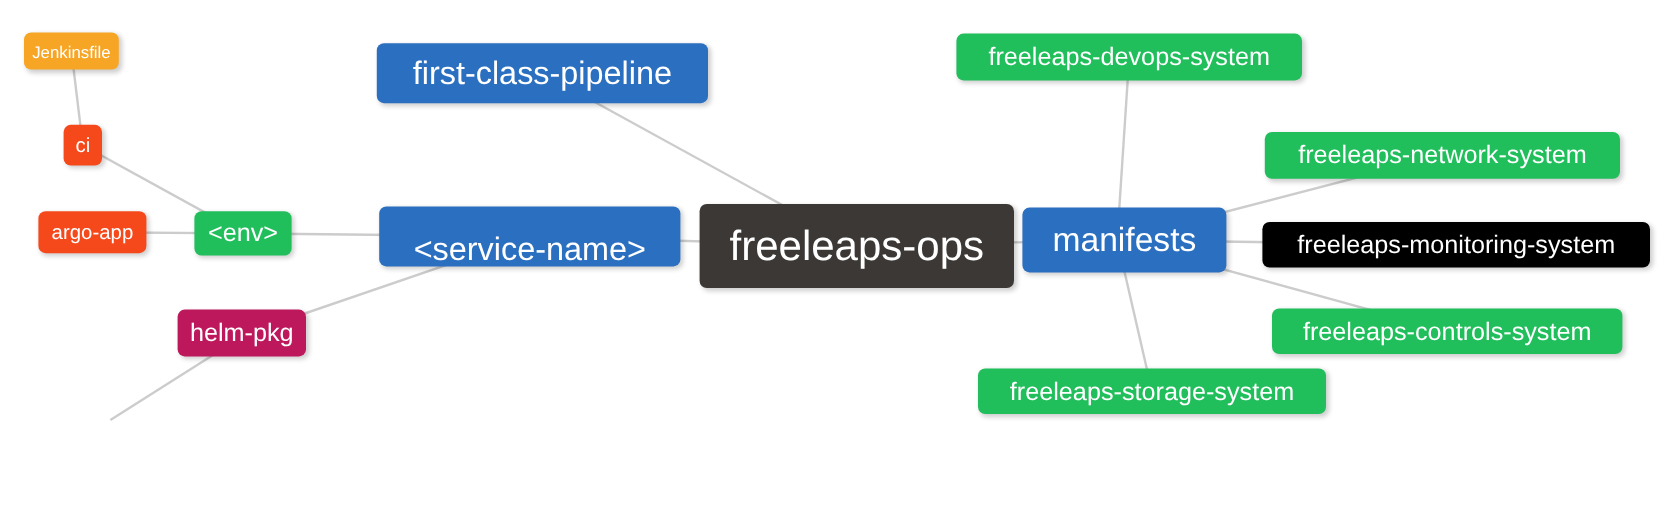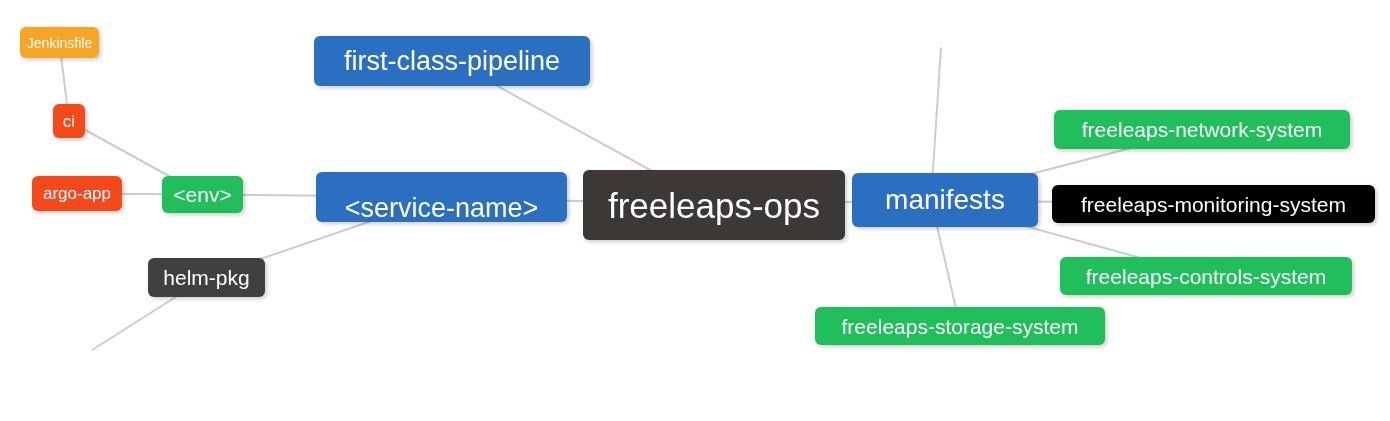--- a/index.html
+++ b/index.html
@@ -66,34 +66,37 @@
   </div>
     <div class="node" style="left: 53px; top: 104px; width: 32px; height: 34px; background: rgb(245, 73, 28); font-size: 17px;">
     <span class="label">ci</span>
   </div>
     <div class="node" style="left: 32px; top: 176px; width: 90px; height: 35px; background: rgb(245, 73, 28); font-size: 17px;">
     <span class="label">argo-app</span>
   </div>
     <div class="node" style="left: 162px; top: 176px; width: 81px; height: 37px; background: rgb(33, 191, 92); font-size: 21px;">
     <span class="label">&lt;env&gt;</span>
   </div>
-    <div class="node" style="left: 148px; top: 258px; width: 117px; height: 39px; background: #404040; font-size: 21px;">
+    <div class="node" style="left: 148px; top: 258px; width: 107px; height: 39px; background: #be185d; font-size: 21px;">
     <span class="label">helm-pkg</span>
   </div>
     <div class="node" style="left: 314px; top: 36px; width: 276px; height: 50px; background: rgb(43, 111, 192); font-size: 27px;">
     <span class="label">first-class-pipeline</span>
   </div>
     <div class="node" style="left: 316px; top: 172px; width: 251px; height: 50px; background: rgb(43, 111, 192); font-size: 27px; align-items: flex-end;">
     <span class="label">&lt;service-name&gt;</span>
   </div>
     <div class="node" style="left: 583px; top: 170px; width: 262px; height: 70px; background: rgb(59, 56, 53); font-size: 35px;">
     <span class="label">freeleaps-ops</span>
   </div>
-    <div class="node" style="left: 852px; top: 173px; width: 186px; height: 54px; background: rgb(43, 111, 192); font-size: 28px;">
+    <div class="node" style="left: 852px; top: 173px; width: 170px; height: 54px; background: rgb(43, 111, 192); font-size: 28px;">
     <span class="label">manifests</span>
+  </div>
+    <div class="node" style="left: 797px; top: 28px; width: 288px; height: 39px; background: rgb(33, 191, 92); font-size: 21px;">
+    <span class="label">freeleaps-devops-system</span>
   </div>
     <div class="node" style="left: 1054px; top: 110px; width: 296px; height: 39px; background: rgb(33, 191, 92); font-size: 21px; justify-content: center;">
     <span class="label">freeleaps-network-system</span>
   </div>
     <div class="node" style="left: 1052px; top: 185px; width: 323px; height: 38px; background: #000000; font-size: 21px;">
     <span class="label">freeleaps-monitoring-system</span>
   </div>
     <div class="node" style="left: 1060px; top: 257px; width: 292px; height: 38px; background: rgb(33, 191, 92); font-size: 21px; justify-content: center;">
     <span class="label">freeleaps-controls-system</span>
   </div>

